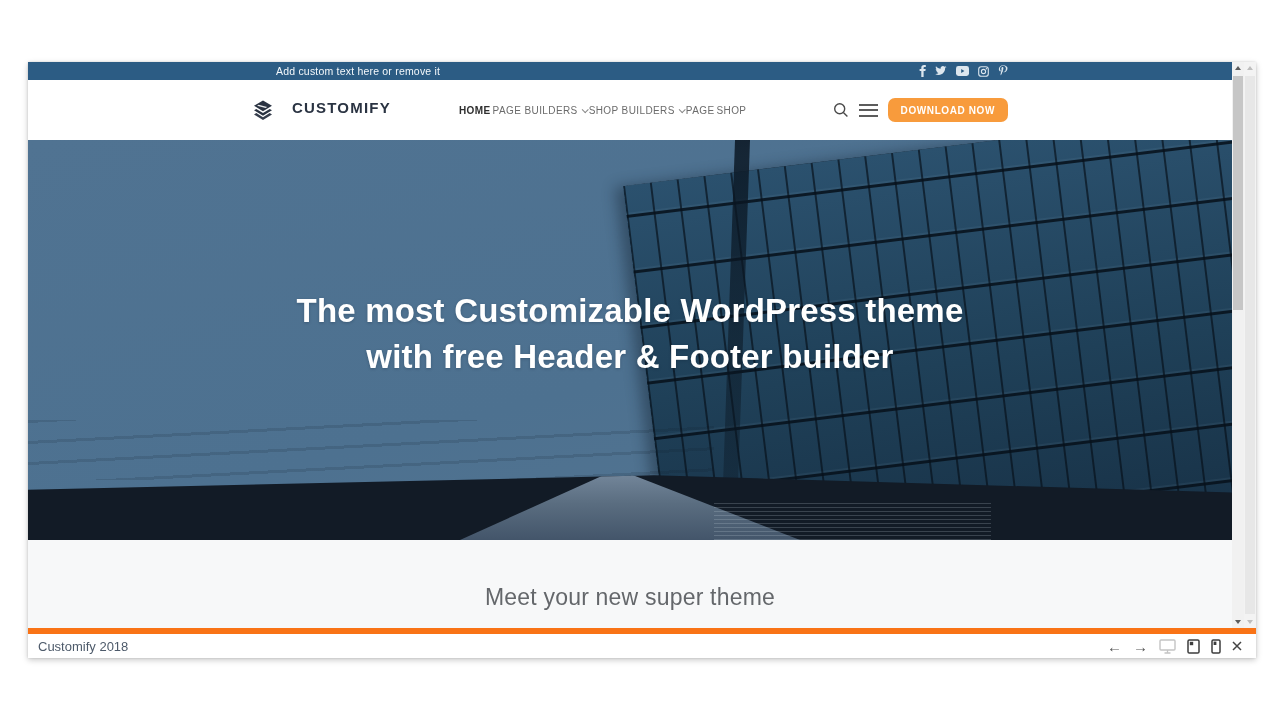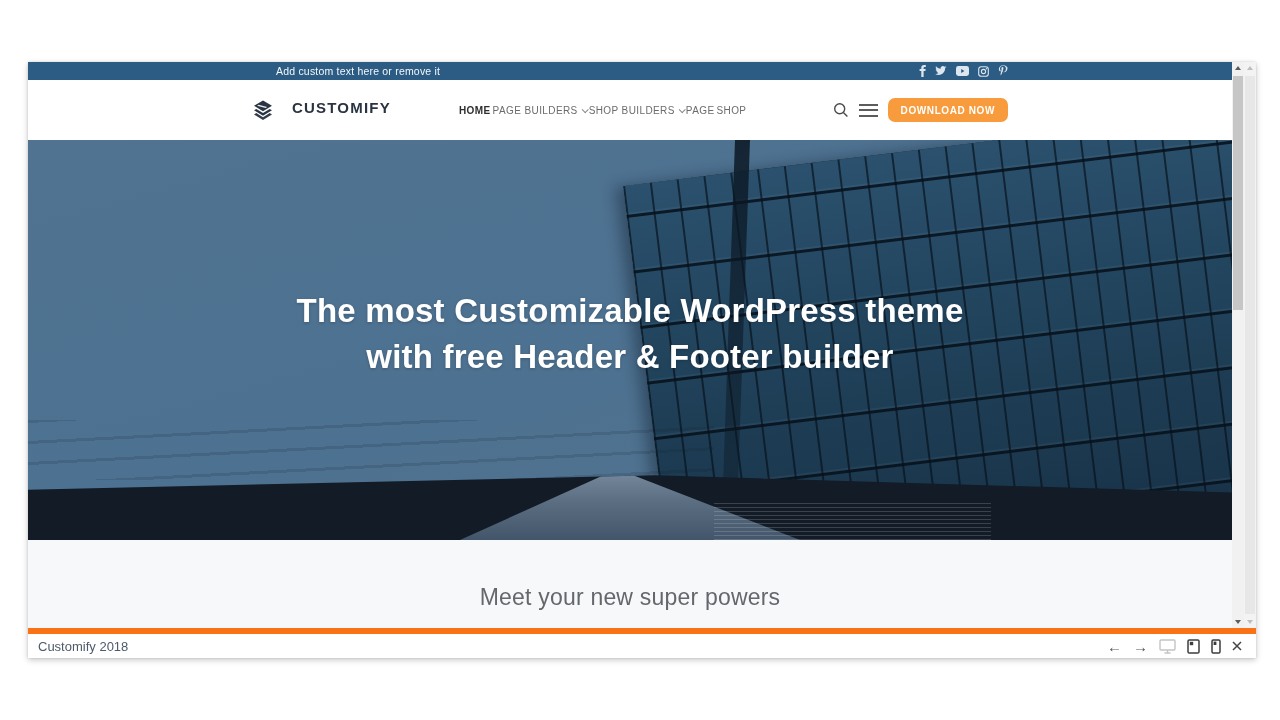--- a/index.html
+++ b/index.html
@@ -197,21 +197,21 @@
             <div class="base-road"></div>
             <div class="base-louvers"></div>
           </div>
           <h1 class="hero-title">
             <span>The most Customizable WordPress theme</span><br>
             <span>with free Header &amp; Footer builder</span>
           </h1>
         </div>
 
         <div class="powers">
-          <h2>Meet your new super powers</h2>
+          <h2>Meet your new super theme</h2>
         </div>
       </div>
 
       <div class="sb sb-inner">
         <div class="tri tri-up"></div>
         <div class="thumb"></div>
         <div class="tri tri-down"></div>
       </div>
       <div class="sb sb-outer">
         <div class="tri tri-up"></div>

